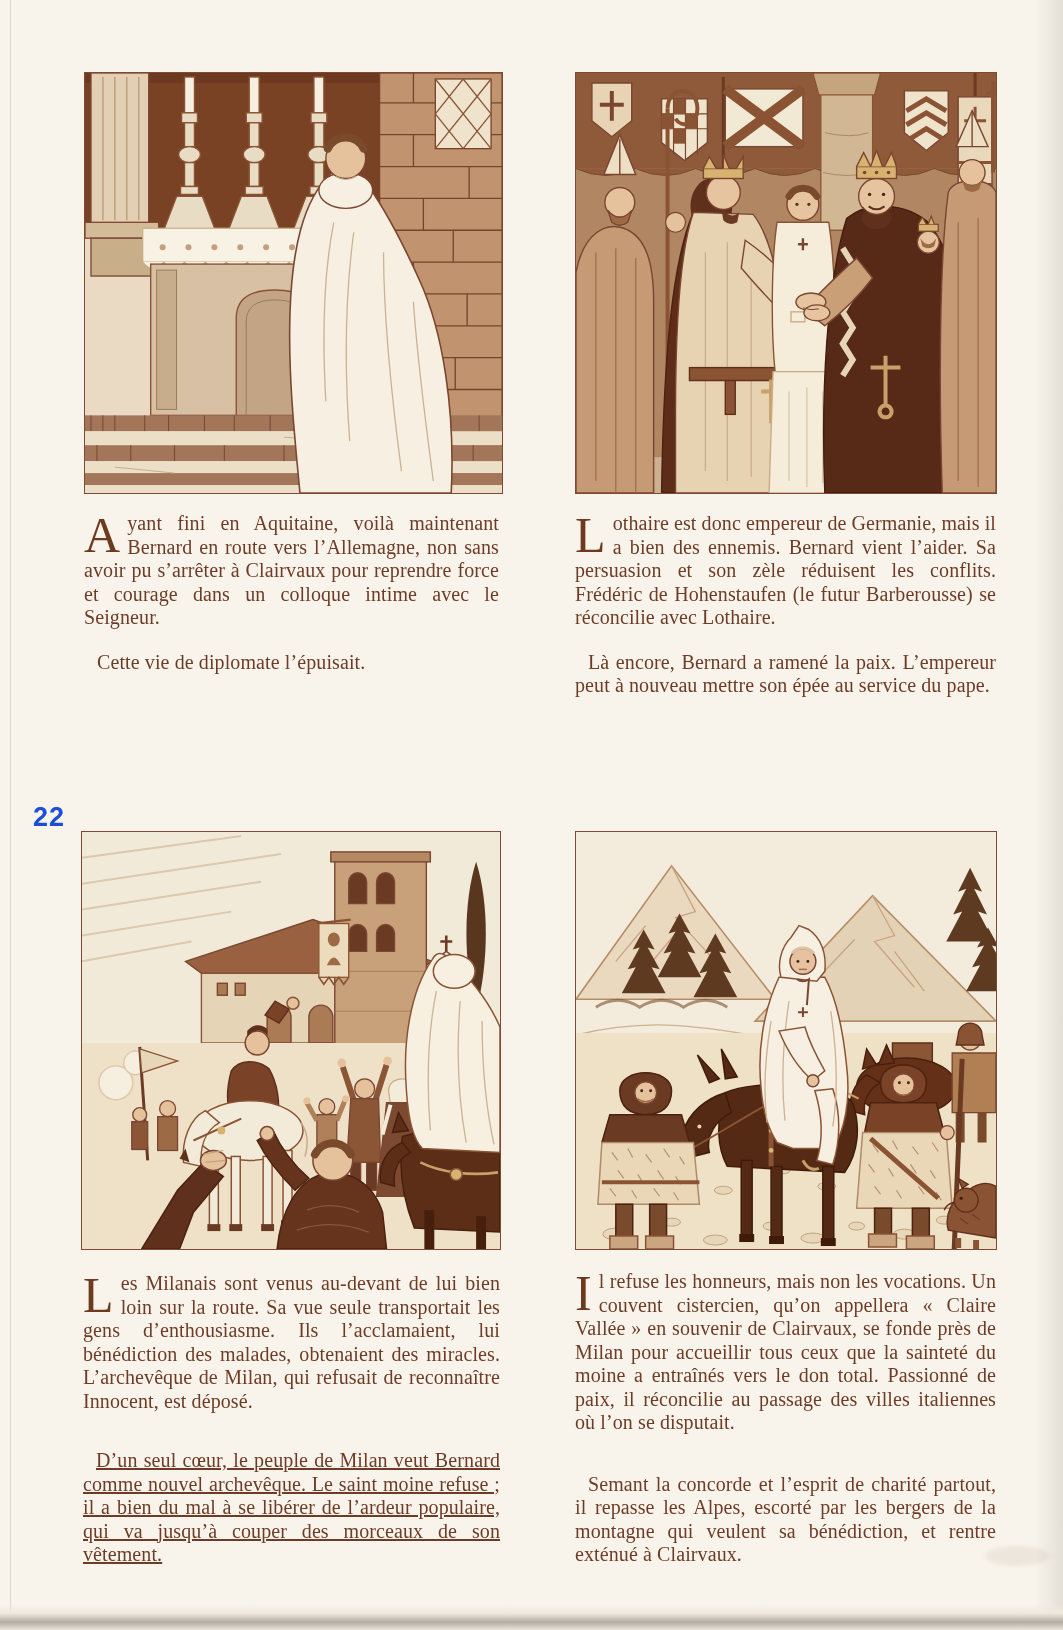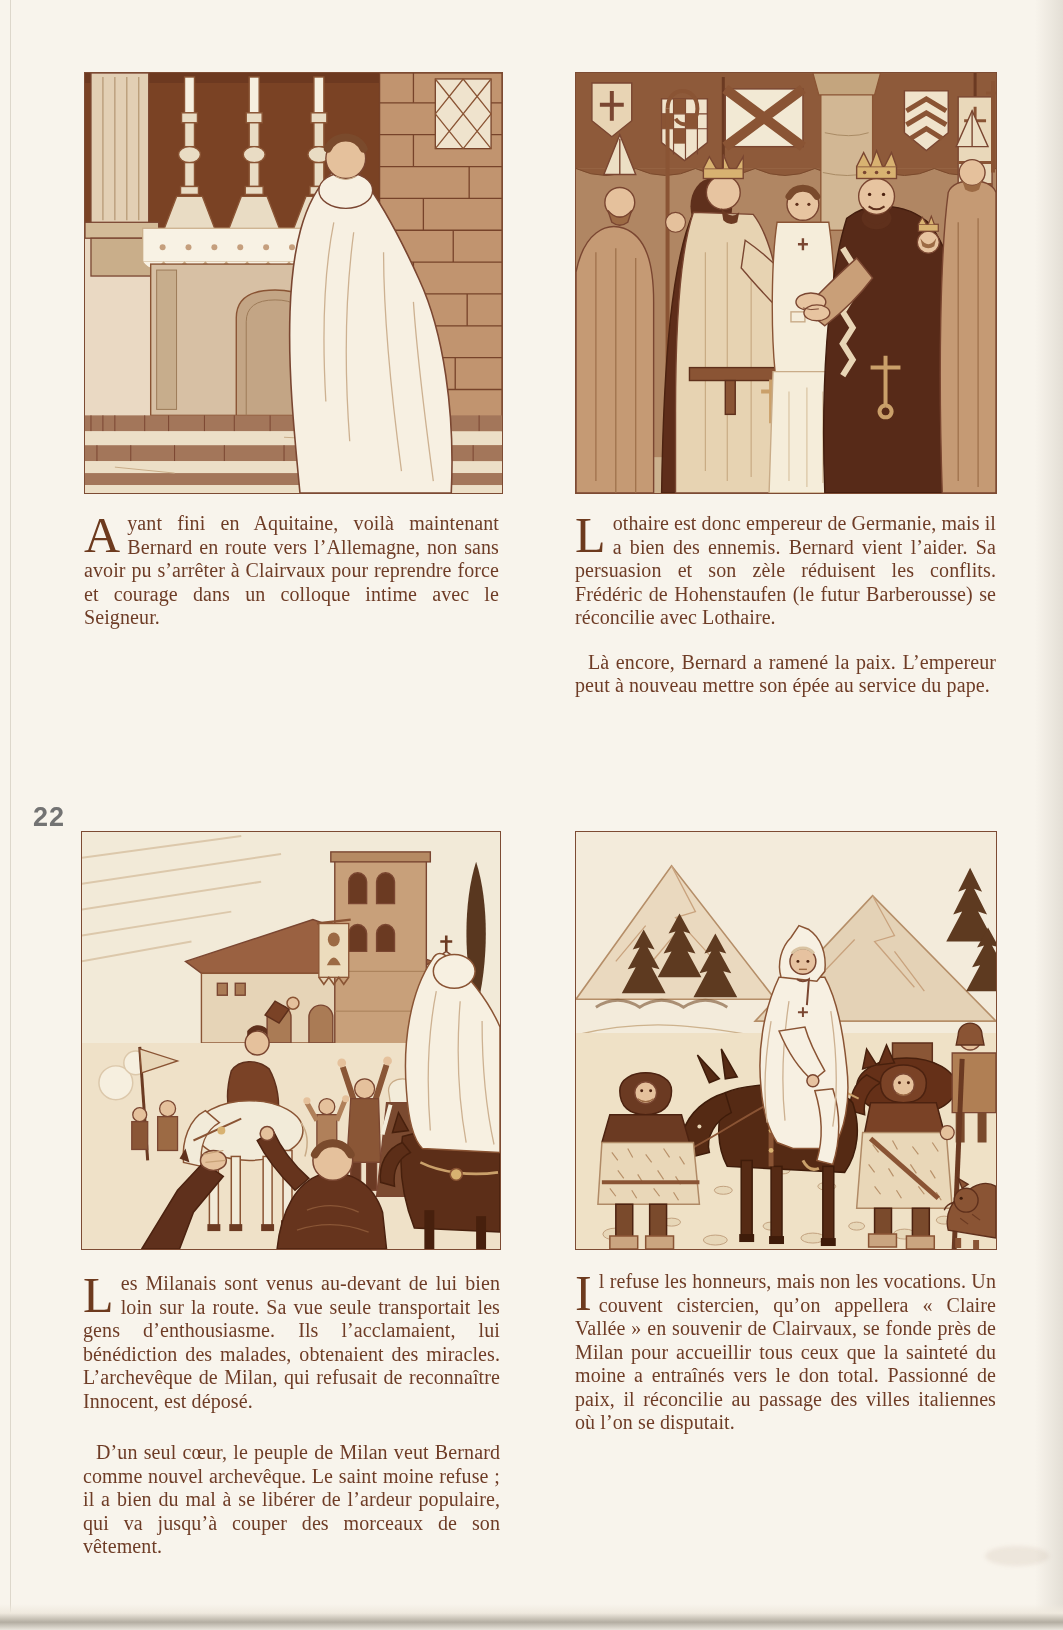--- a/index.html
+++ b/index.html
@@ -23,30 +23,30 @@
   }
   .panel svg{display:block;width:100%;height:100%;}
   
   .tb{position:absolute;}
   .para{
     margin:0;text-align:justify;color:#6e3c26;
     font-size:20px;line-height:23.5px;letter-spacing:.1px;
   }
   .cont{text-indent:13px;}
   .gap-sm{margin-top:21px;}
-  .gap-lg{margin-top:28px;}
+  .gap-lg{margin-top:36px;text-decoration:underline;}
   .gap-xl{margin-top:38px;}
   .dropcap{
     float:left;font-size:50px;line-height:46px;height:46px;
     padding:0 7px 0 0;color:#6d3a1e;
   }
   .pagenum{
     position:absolute;left:33px;top:802px;
     font-family:"Liberation Sans","DejaVu Sans",sans-serif;
-    font-weight:bold;font-size:27px;color:#737373;letter-spacing:1px;
+    font-weight:bold;font-size:27px;color:#1d4ed8;letter-spacing:1px;
   }
 </style>
 </head>
 <body>
 
 <div class="page">
 
   <div class="edge-left"></div>
 
   <figure class="panel" style="left:84px;top:72px;width:419px;height:422px;margin:0;" aria-label="Bernard en robe blanche de moine gravit les marches devant un autel orné de trois chandeliers, mur de pierre à droite">
@@ -261,20 +261,21 @@
         <path d="M382,74 h32 l-16,-36 z" fill="#ecdfc4"></path>
           <line x1="398" y1="38" x2="398" y2="74"></line>
         <line x1="419" y1="8" x2="419" y2="100" stroke="#8a5434" stroke-width="4"></line>
         <path d="M412,20 h14 M419,12 v18" stroke="#8a5434" stroke-width="3"></path>
       </g>
     </svg>
   </figure>
 
   <section class="tb" style="left:84px;top:512px;width:415px;">
     <p class="para first"><span class="dropcap">A</span><span>yant fini en Aquitaine, voilà maintenant Bernard en route vers l’Allemagne, non sans avoir pu s’arrêter à Clairvaux pour reprendre force et courage dans un colloque intime avec le Seigneur.</span></p>
+    <p class="para cont gap-sm">Cette vie de diplomate l’épuisait.</p>
   </section>
 
   <section class="tb" style="left:575px;top:512px;width:421px;">
     <p class="para first"><span class="dropcap">L</span><span>othaire est donc empereur de Germanie, mais il a bien des ennemis. Bernard vient l’aider. Sa persuasion et son zèle réduisent les conflits. Frédéric de Hohenstaufen (le futur Barberousse) se réconcilie avec Lothaire.</span></p>
     <p class="para cont gap-sm">Là encore, Bernard a ramené la paix. L’empereur peut à nouveau mettre son épée au service du pape.</p>
   </section>
 
   <div class="pagenum">22</div>
 
   <figure class="panel" style="left:81px;top:831px;width:420px;height:419px;margin:0;background:#f2ead8;" aria-label="La foule de Milan acclame Bernard à dos de mule devant une église au clocher carré, un cavalier salue">
@@ -543,18 +544,19 @@
     </svg>
   </figure>
 
   <section class="tb" style="left:83px;top:1272px;width:417px;">
     <p class="para first"><span class="dropcap">L</span><span>es Milanais sont venus au-devant de lui bien loin sur la route. Sa vue seule transportait les gens d’enthousiasme. Ils l’acclamaient, lui bénédiction des malades, obtenaient des miracles. L’archevêque de Milan, qui refusait de reconnaître Innocent, est déposé.</span></p>
     <p class="para cont gap-lg">D’un seul cœur, le peuple de Milan veut Bernard comme nouvel archevêque. Le saint moine refuse ; il a bien du mal à se libérer de l’ardeur populaire, qui va jusqu’à couper des morceaux de son vêtement.</p>
   </section>
 
   <section class="tb" style="left:575px;top:1270px;width:421px;">
     <p class="para first"><span class="dropcap">I</span><span>l refuse les honneurs, mais non les vocations. Un couvent cistercien, qu’on appellera « Claire Vallée » en souvenir de Clairvaux, se fonde près de Milan pour accueillir tous ceux que la sainteté du moine a entraînés vers le don total. Passionné de paix, il réconcilie au passage des villes italiennes où l’on se disputait.</span></p>
+    <p class="para cont gap-xl">Semant la concorde et l’esprit de charité partout, il repasse les Alpes, escorté par les bergers de la montagne qui veulent sa bénédiction, et rentre exténué à Clairvaux.</p>
   </section>
 
   <div class="smudge"></div>
   <div class="edge-right"></div>
   <div class="edge-bottom"></div>
 </div>
 
 </body></html>

